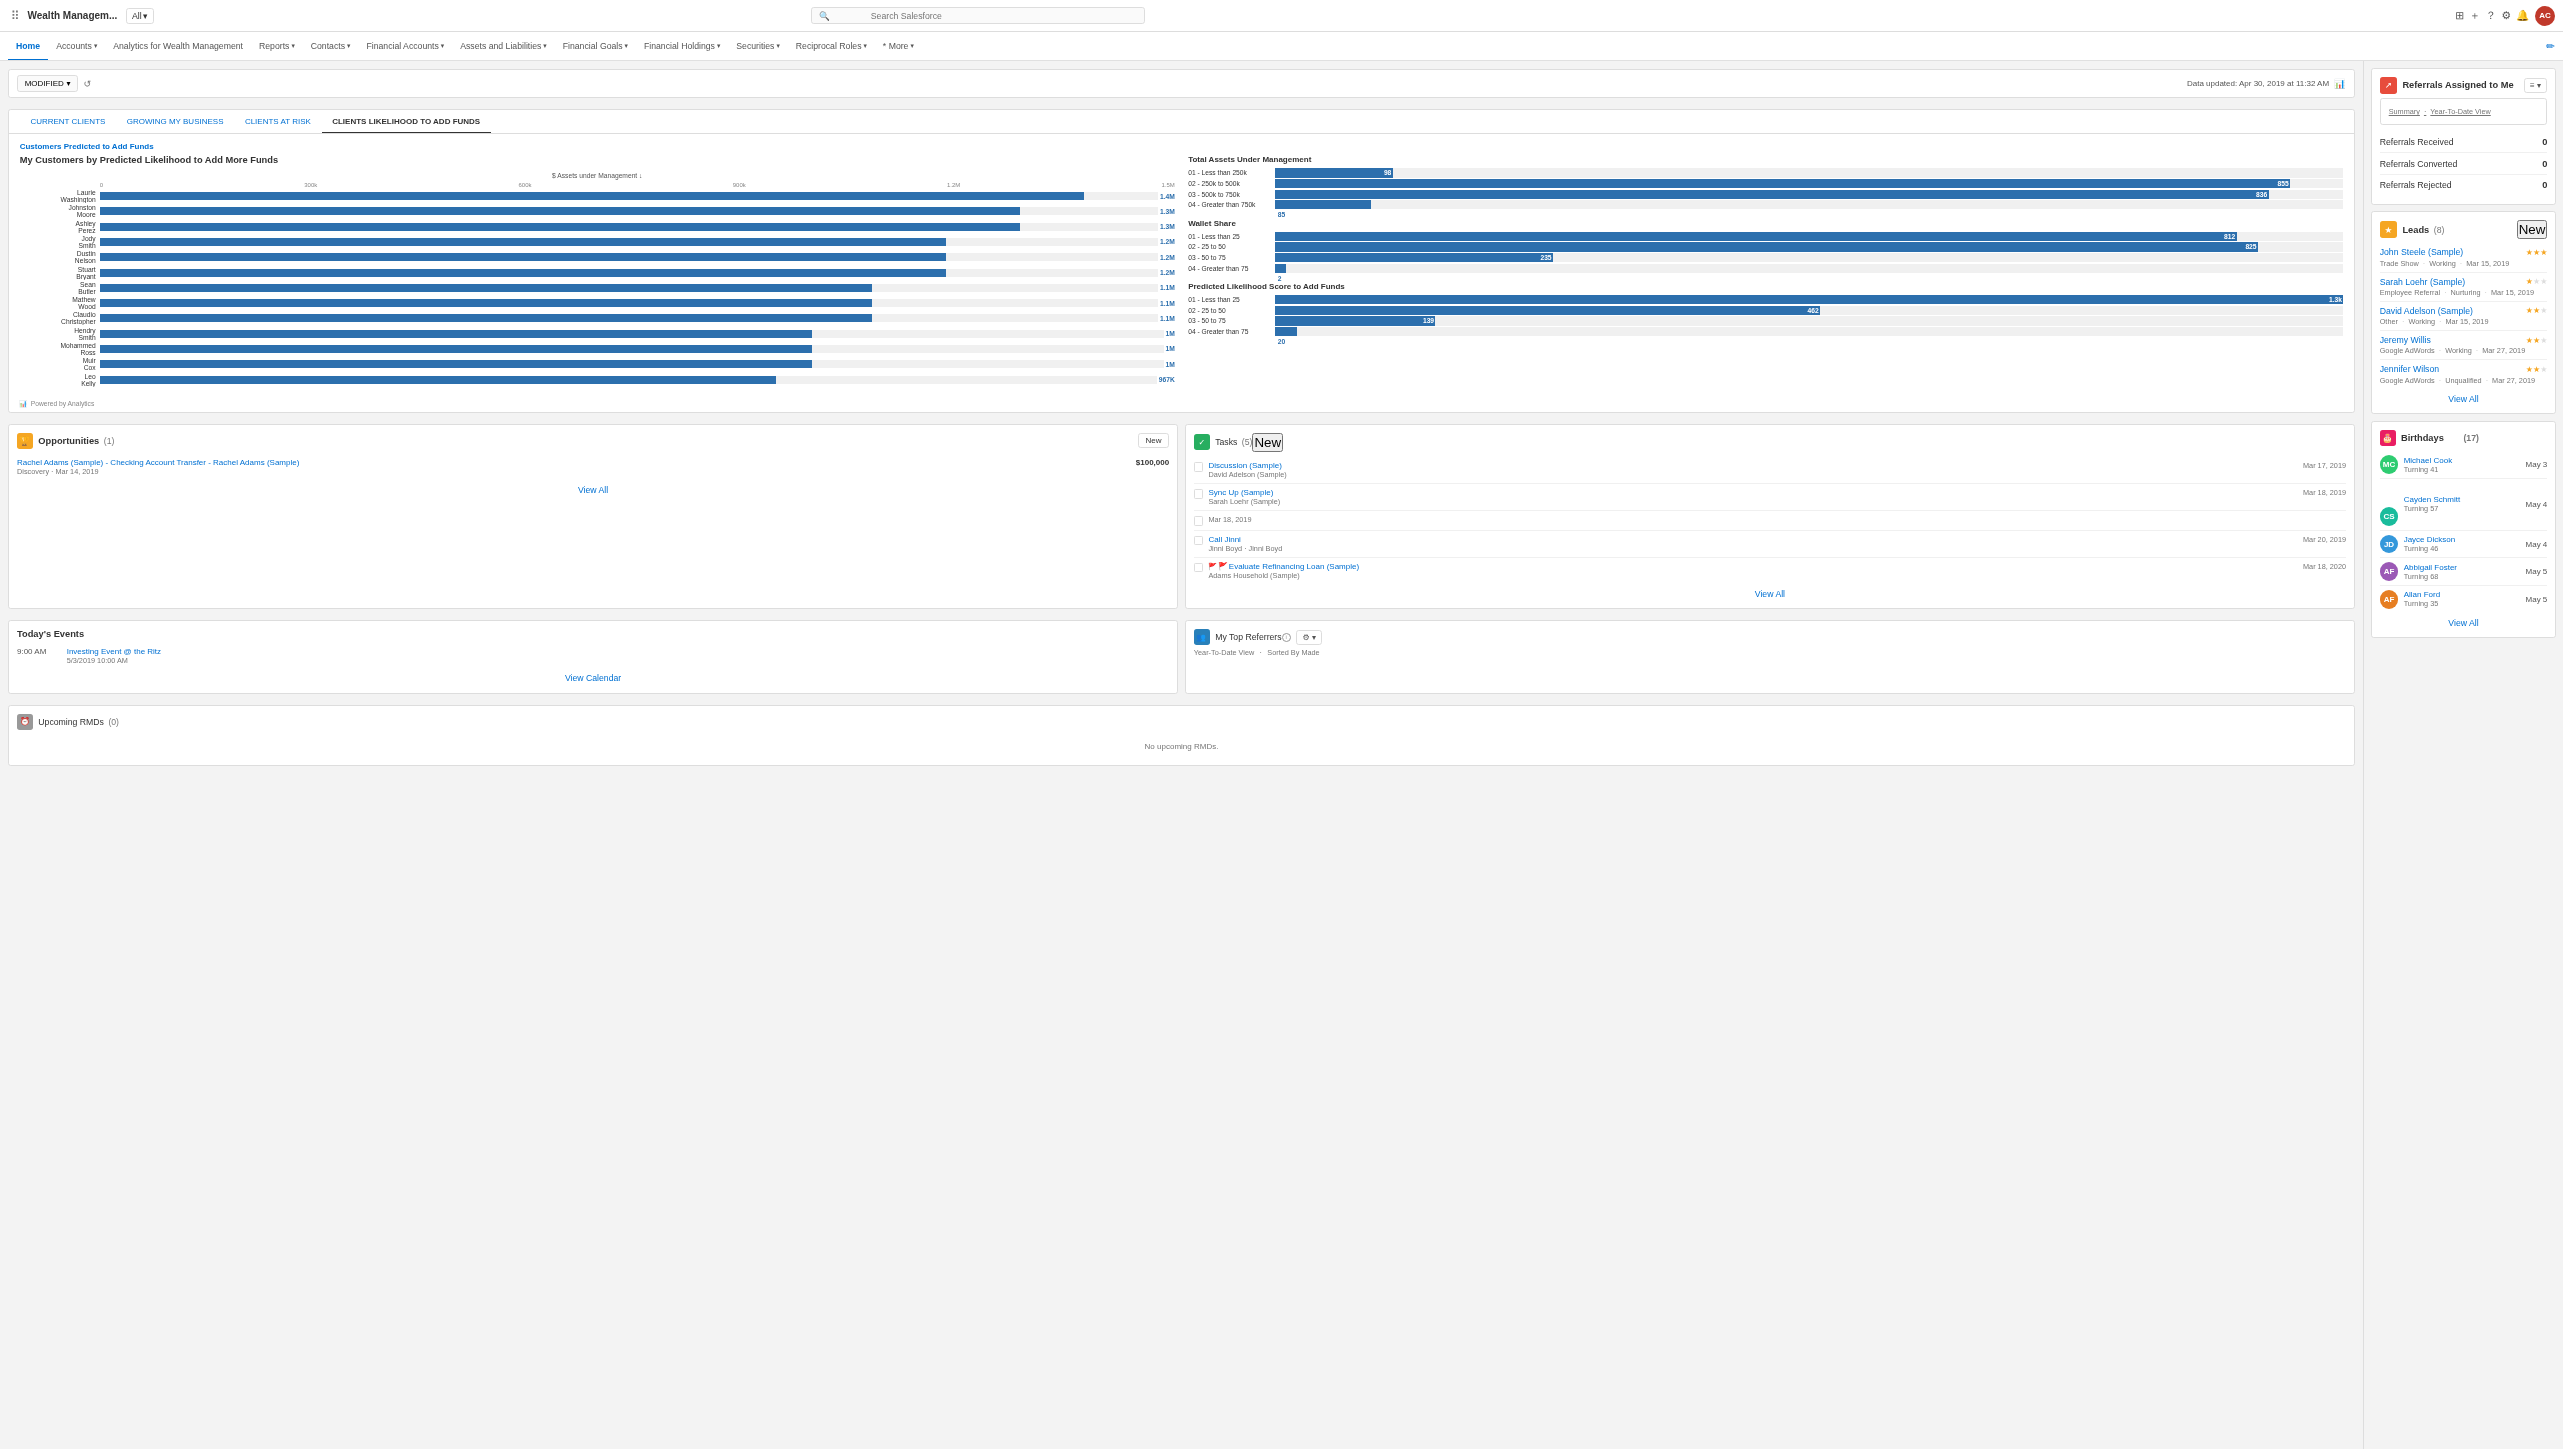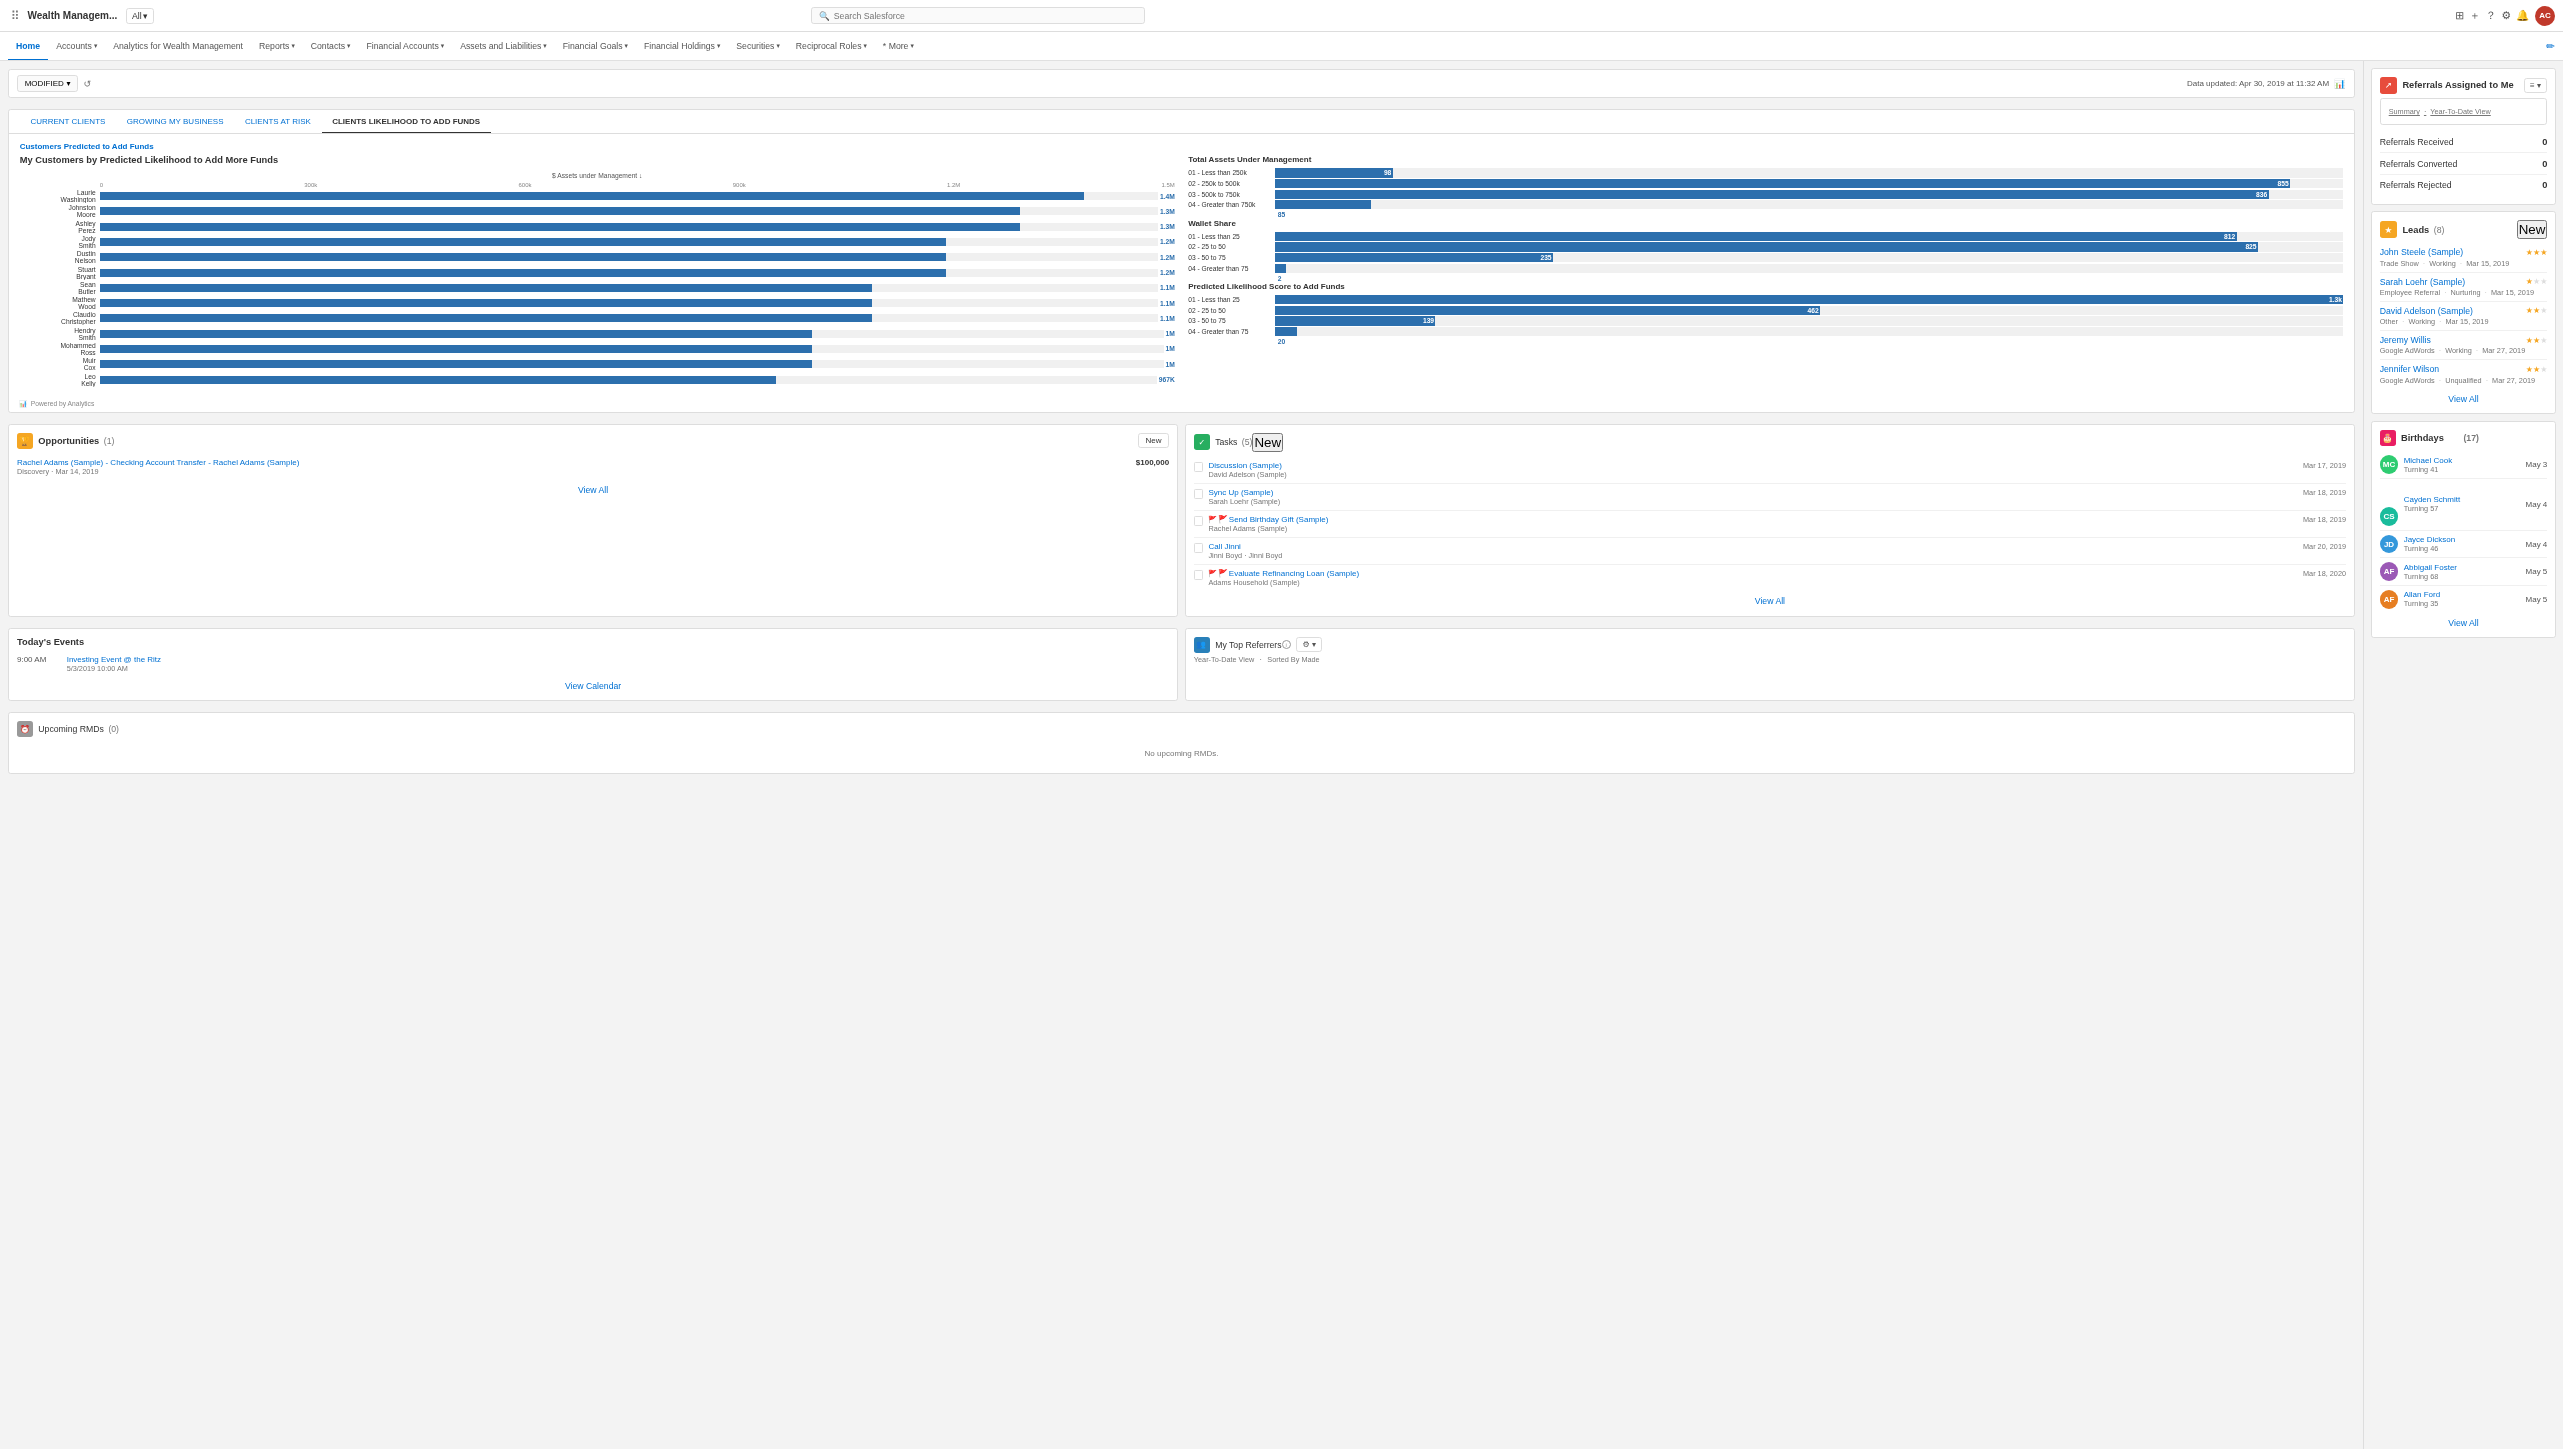--- a/index.html
+++ b/index.html
@@ -9,21 +9,21 @@
     .top-nav {
       display: flex; align-items: center; background: #fff; height: 32px;
       border-bottom: 0.7px solid #ddd; padding: 0 8px; gap: 5.3px; position: relative; z-index: 10;
     }
     .top-nav .app-launcher { color: #777; font-size: 12px; cursor: pointer; padding: 2.7px; }
     .top-nav .app-name { font-size: 10px; font-weight: 600; color: #333; min-width: 93px; }
     .top-nav .search-bar {
       display: flex; align-items: center; flex: 1; max-width: 334px;
       border: 0.7px solid #ddd; border-radius: 2.7px; padding: 2.7px 6.7px; background: #fafafa; margin: 0 auto;
     }
-    .top-nav .search-bar input { border: none; background: transparent; outline: none; font-size: 8.7px; width: 100%; }
+    .top-nav .search-bar input { border: none; background: transparent; outline: none; font-size: 8.7px; width: 100%; margin-left: 37px; }
     .top-nav .search-bar .search-icon { color: #777; margin-right: 4px; }
     .top-nav .all-btn {
       display: flex; align-items: center; gap: 1.3px; font-size: 8.7px; color: #333;
       border: 0.7px solid #ddd; border-radius: 2.7px; padding: 2px 5.3px; cursor: pointer;
     }
     .top-nav .top-actions { display: flex; align-items: center; gap: 5.3px; margin-left: auto; }
     .top-nav .top-actions span { font-size: 10.7px; color: #555; cursor: pointer; }
     .top-nav .avatar { width: 20px; height: 20px; border-radius: 50%; background: #c0392b; display: flex; align-items: center; justify-content: center; color: #fff; font-size: 8px; font-weight: 700; }
 
     
@@ -569,24 +569,20 @@
             <div class="task-row">
     <div class="task-checkbox"></div>
     <div class="task-info">
       <div class="task-name">Sync Up (Sample)</div>
       <div class="task-sub">Sarah Loehr (Sample)</div>
     </div>
     <div class="task-date">Mar 18, 2019</div>
   </div>
             <div class="task-row">
     <div class="task-checkbox"></div>
-    <div class="task-info">
-      <div class="task-name flagged">🚩Send Birthday Gift (Sample)</div>
-      <div class="task-sub">Rachel Adams (Sample)</div>
-    </div>
     <div class="task-date">Mar 18, 2019</div>
   </div>
             <div class="task-row">
     <div class="task-checkbox"></div>
     <div class="task-info">
       <div class="task-name">Call Jinni</div>
       <div class="task-sub">Jinni Boyd  ·  Jinni Boyd</div>
     </div>
     <div class="task-date">Mar 20, 2019</div>
   </div>

